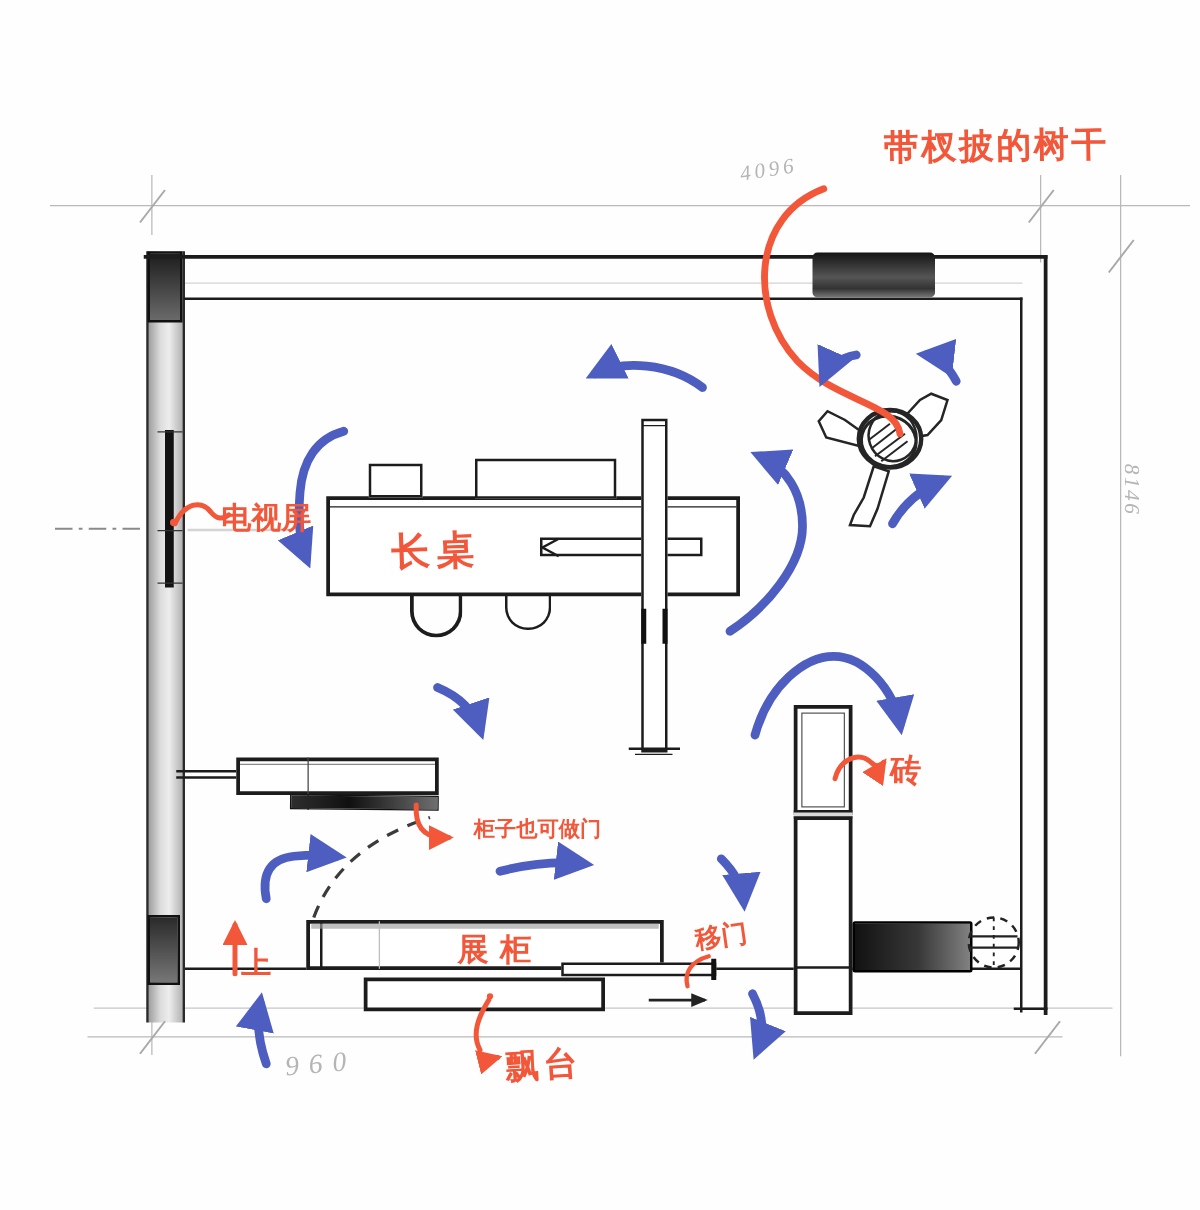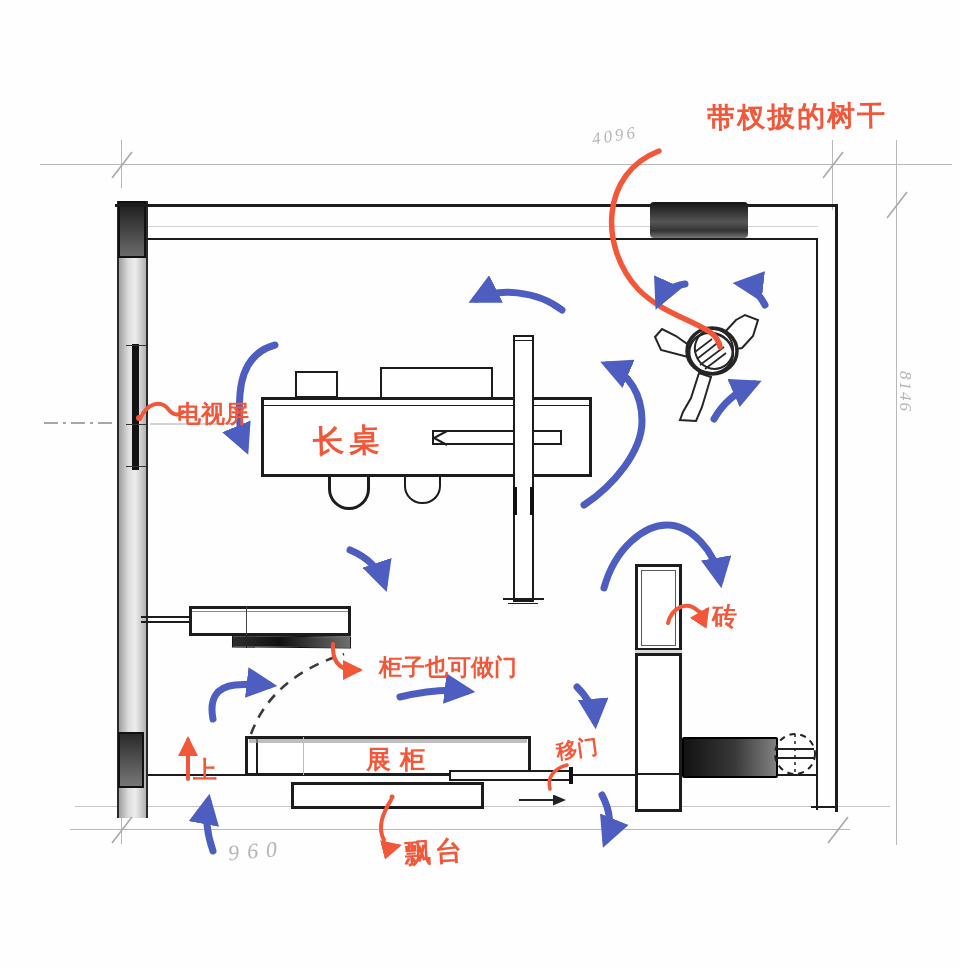--- a/index.html
+++ b/index.html
@@ -166,21 +166,21 @@
       <path d="M 400,697 C 424,691 449,689 467,691"></path>
       <path d="M 577,687 C 587,697 594,709 595,721"></path>
       <path d="M 602,795 C 610,810 612,825 606,840"></path>
       <path d="M 213,851 C 207,834 205,818 208,802"></path>
     </g>
   </svg>
 
   <div class="label" style="left:707px;top:98px;font-size:28px;transform:rotate(-1deg);letter-spacing:2px;">带杈披的树干</div>
   <div class="label" style="left:177px;top:398px;font-size:24px;">电视屏</div>
   <div class="label" style="left:313px;top:420px;font-size:31px;letter-spacing:5px;transform:rotate(-2deg);">长桌</div>
-  <div class="label" style="left:379px;top:652px;font-size:23px;">柜子也可做门</div>
+  <div class="label" style="left:379px;top:652px;font-size:17px;">柜子也可做门</div>
   <div class="label" style="left:366px;top:743px;font-size:25px;letter-spacing:9px;">展柜</div>
   <div class="label" style="left:556px;top:735px;font-size:21px;transform:rotate(-8deg);">移门</div>
   <div class="label" style="left:404px;top:834px;font-size:27px;letter-spacing:4px;transform:rotate(-4deg);">飘台</div>
   <div class="label" style="left:712px;top:600px;font-size:25px;">砖</div>
   <div class="label" style="left:193px;top:754px;font-size:24px;">上</div>
 
   <div class="dimtxt" style="left:592px;top:126px;font-size:17px;letter-spacing:3px;transform:rotate(-9deg);">4096</div>
   <div class="dimtxt" style="left:884px;top:382px;font-size:17px;letter-spacing:2px;transform:rotate(90deg);transform-origin:center;">8146</div>
   <div class="dimtxt" style="left:228px;top:838px;font-size:22px;letter-spacing:8px;transform:rotate(-5deg);">960</div>
 

